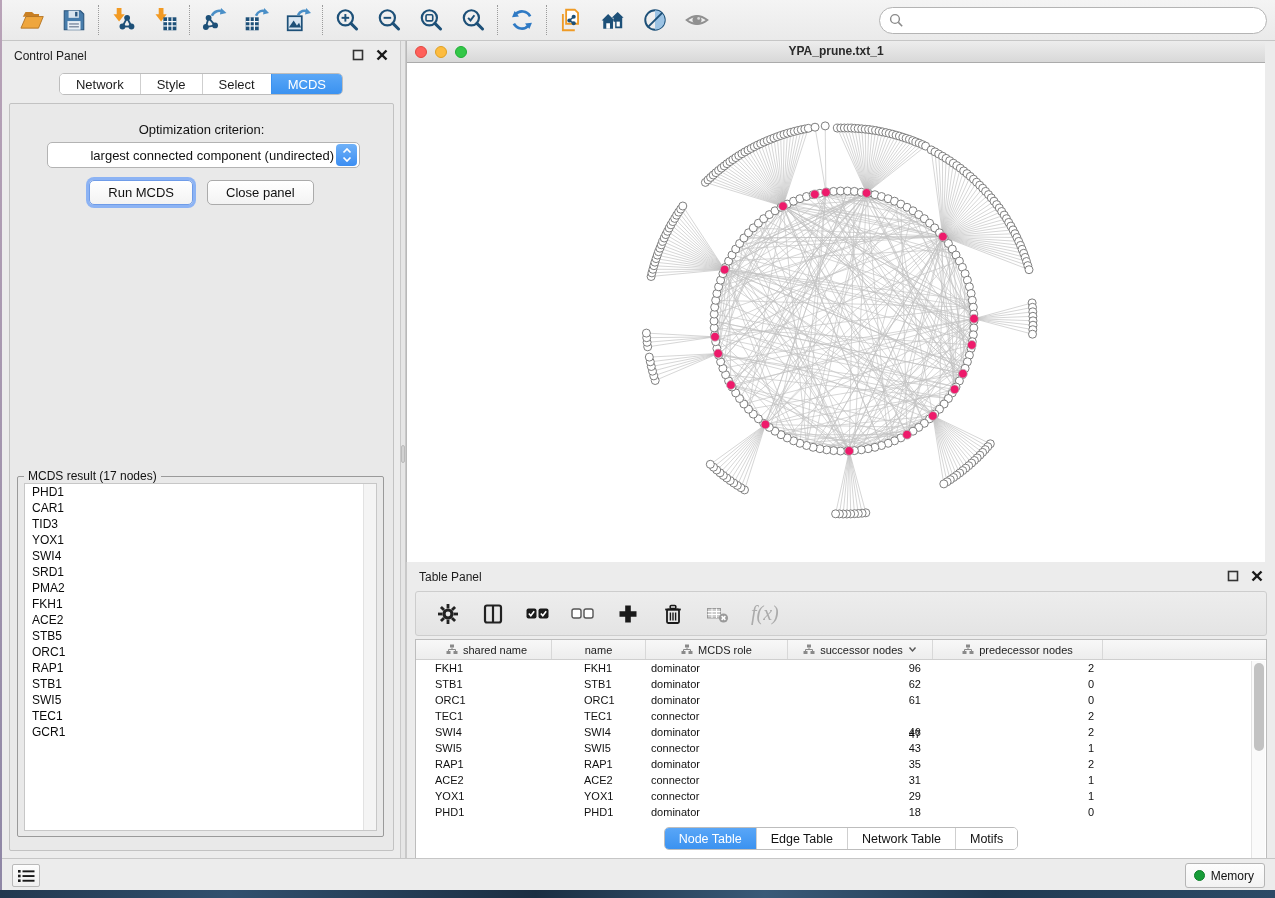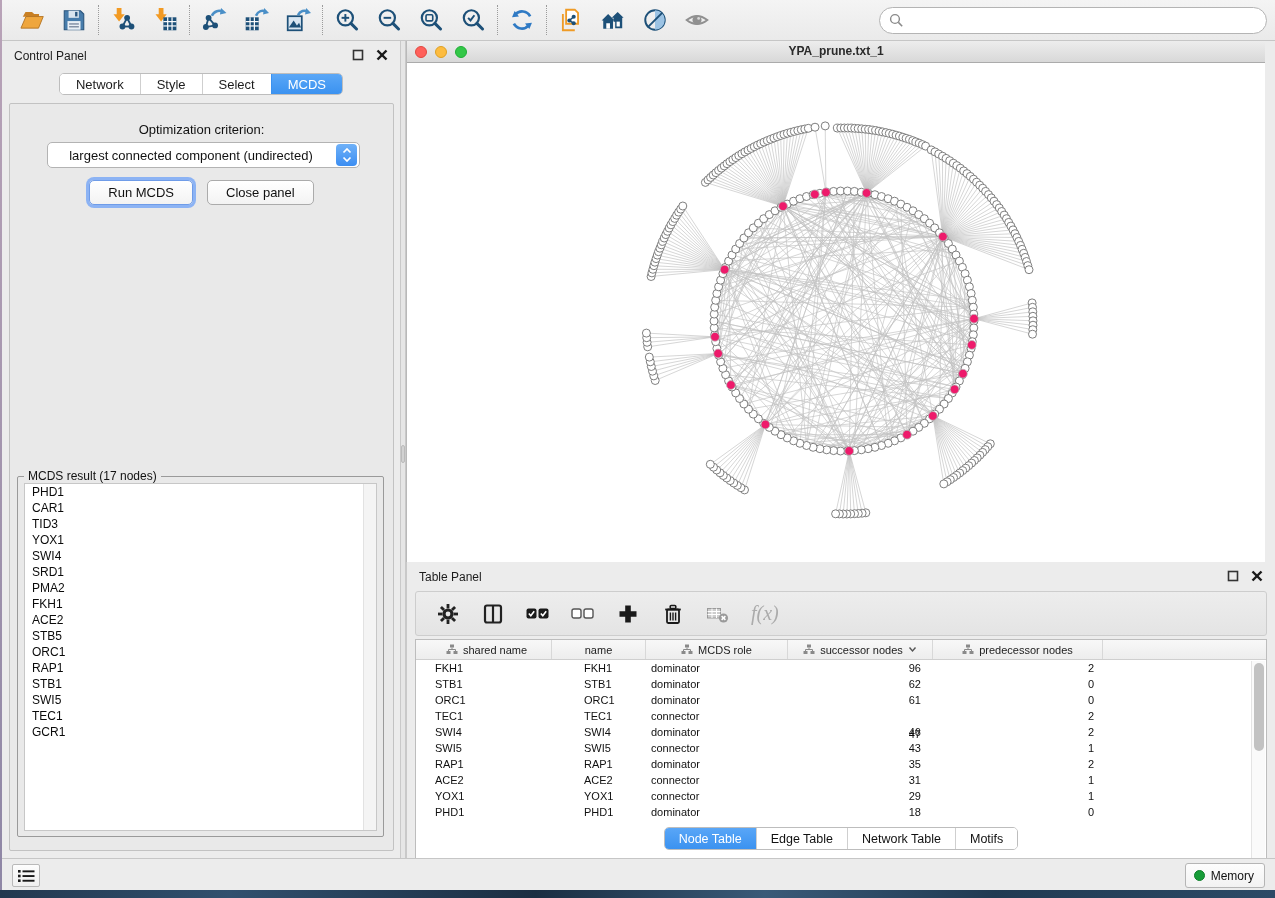--- a/index.html
+++ b/index.html
@@ -36,21 +36,21 @@
   .seg { display:flex; border:1px solid #bdbdbd; border-radius:5px; overflow:hidden; background:#fff; height:22px; }
   .seg-tab { padding:0 16px; font-size:13px; line-height:21px; color:#1c1c1c; background:#fff;
     border-left:1px solid #cfcfcf; cursor:default; }
   .seg-tab:first-child { border-left:none; }
   .seg-tab.active { background:linear-gradient(#5aa7f7,#3b92f0); color:#fff; border-left-color:#3b92f0; }
   .cp-content { position:absolute; left:7px; right:6px; top:62px; bottom:7px;
     background:#e9e9e9; border:1px solid #c2c2c2; border-radius:2px; }
   .opt-label { position:absolute; top:18px; left:0; right:0; text-align:center; font-size:13px; color:#111; }
   .dropdown { position:absolute; left:37px; top:38px; width:313px; height:26px; background:#fff;
     border:1px solid #b3b3b3; border-radius:5px; display:flex; align-items:center; }
-  .dropdown-value { flex:1; text-align:center; font-size:13px; color:#111; padding-right:2px; }
+  .dropdown-value { flex:1; text-align:right; font-size:13px; color:#111; padding-right:2px; }
   .stepper { width:21px; height:22px; margin-right:2px; border-radius:4px;
     background:linear-gradient(#6fb1f8,#3c8ef2); display:flex; flex-direction:column;
     align-items:center; justify-content:center; gap:2px; }
   .btn-row { position:absolute; top:76px; left:0; right:0; display:flex; justify-content:center; gap:14px; }
   .mac-btn { height:25px; padding:0 18px; background:linear-gradient(#ffffff,#f3f3f3);
     border:1px solid #ababab; border-radius:5px; font-size:13px; color:#111;
     font-family:"Liberation Sans",sans-serif; }
   .mac-btn.focused { box-shadow:0 0 0 3px rgba(90,150,250,.65); border-color:#6f9ce8; }
   .result-group { position:absolute; left:7px; right:9px; top:372px; bottom:13px;
     border:1px solid #9a9a9a; border-radius:2px; }

